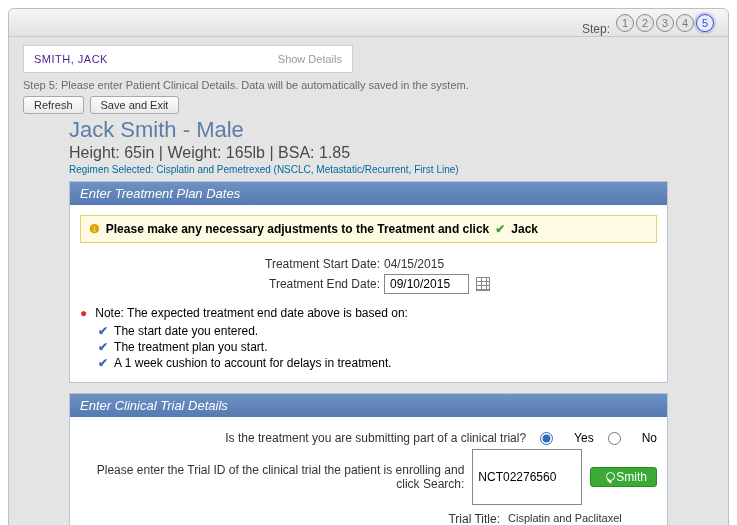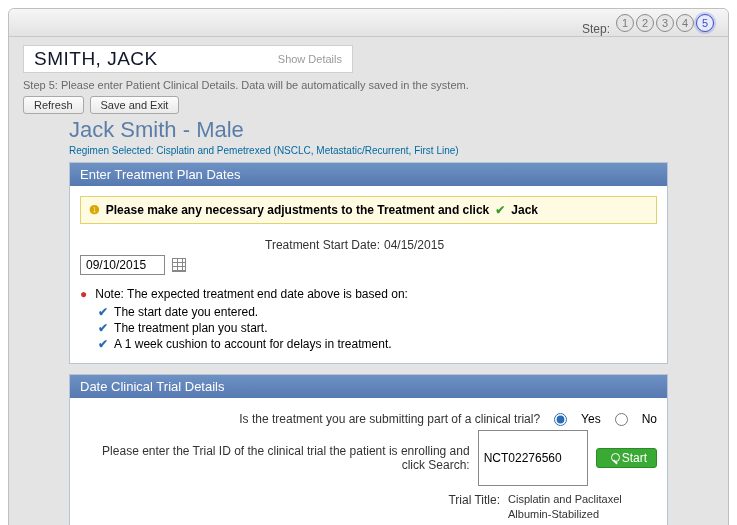--- a/index.html
+++ b/index.html
@@ -58,22 +58,22 @@
     align-items: center;
     justify-content: space-between;
     background: #fff;
     border: 1px solid #cfcfcf;
     width: 330px;
     height: 28px;
     padding: 0 10px;
     margin-bottom: 6px;
   }
   .namebox .pn {
-    color: #0f172a;
-    font-size: 19px;
+    color: #4c1d95;
+    font-size: 11px;
     letter-spacing: 0.5px;
   }
   .namebox .sd {
     color: #9a9a9a;
     font-size: 11px;
     cursor: pointer;
   }
   .subnote {
     color: #6a6a6a;
     font-size: 11px;
@@ -111,20 +111,21 @@
   .panel {
     border: 1px solid #b7c3d6;
     background: #fff;
     margin-bottom: 10px;
   }
   .panel-head {
     background: linear-gradient(#6f92c4,#5579b1);
     color: #fff;
     font-size: 13px;
     padding: 4px 10px;
+    font-style: italic;
   }
   .panel-body {
     padding: 10px;
   }
   .infobox {
     border: 1px solid #e3d36b;
     background: #fefbe2;
     padding: 6px 8px;
     display:flex; align-items:center; gap:6px;
     margin-bottom: 14px;
@@ -150,21 +151,21 @@
       linear-gradient(#888,#888) 9px 0/1px 100% no-repeat,
       linear-gradient(#888,#888) 0 7px/100% 1px no-repeat,
       linear-gradient(#888,#888) 0 11px/100% 1px no-repeat;
   }
   .note-red { color:#c33; font-weight:bold; margin-right:4px;}
   .bullets { margin:4px 0 0 18px; padding:0;}
   .bullets li { list-style:none; margin:2px 0; display:flex; gap:6px;}
   .tick { color:#2b6db5; font-weight:bold;}
   .q-row { display:flex; align-items:center; gap:8px; margin:4px 0;}
   .q-row .ql { flex:1; text-align:right; color:#333;}
-  .radio { display:inline-flex; align-items:center; gap:14px; margin-left:6px;}
+  .radio { display:inline-flex; align-items:center; gap:21px; margin-left:6px;}
   .radio input { accent-color:#2b6db5; margin:0;}
   .txt { border:1px solid #888; padding:20px 5px; width:110px; font-size:12px;}
   .btn-green {
     background:#3aaa35; border:1px solid #2a8a27; color:#fff;
     border-radius:3px; padding:2px 9px; font-size:12px; cursor:pointer;
     display:inline-flex; align-items:center; gap:5px;
   }
   .mag { width:11px;height:11px; display:inline-block; position:relative;}
   .mag::before{content:"";position:absolute;width:7px;height:7px;border:1.5px solid #fff;border-radius:50%;}
   .mag::after{content:"";position:absolute;width:5px;height:1.5px;background:#fff;transform:rotate(45deg);left:7px;top:8px;}
@@ -192,39 +193,41 @@
       <span class="sd">Show Details</span>
     </div>
     <div class="subnote">Step 5: Please enter Patient Clinical Details. Data will be automatically saved in the system.</div>
     <div class="btnrow">
       <button class="btn-soft">Refresh</button>
       <button class="btn-soft">Save and Exit</button>
     </div>
 
     <div class="content">
       <div class="pname2">Jack Smith - Male</div>
+      <div class="measures">Height: 65in  |  Weight: 165lb  |  BSA: 1.85</div>
       <div class="regimen">
         <span>Regimen Selected: </span><span>Cisplatin and Pemetrexed (NSCLC, Metastatic/Recurrent, First Line)</span>
       </div>
 
       <div class="panel">
         <div class="panel-head">Enter Treatment Plan Dates</div>
         <div class="panel-body">
           <div class="infobox">
             <span class="ic">❶</span>
             <b>Please make any necessary adjustments to the Treatment and click</b>
             <span class="check">✔</span>
             <b>Jack</b>
           </div>
 
           <div class="daterow">
             <span class="lbl">Treatment Start Date:</span>
             <span class="dateval">04/15/2015</span>
           </div>
           <div class="daterow">
+            <span class="lbl">Treatment End Date:</span>
             <input class="dateinput" value="09/10/2015" style="">
             <span class="cal"></span>
           </div>
 
           <div class="noteline">
             <span class="note-red">●</span>
             <span>Note: The expected treatment end date above is based on:</span>
           </div>
           <ul class="bullets">
             <li>
@@ -237,39 +240,39 @@
               </li>
             <li>
                 <span class="tick">✔</span>
                 <span>A 1 week cushion to account for delays in treatment.</span>
               </li>
           </ul>
         </div>
       </div>
 
       <div class="panel">
-        <div class="panel-head">Date Clinical Trial Details</div>
+        <div class="panel-head">Enter Clinical Trial Details</div>
         <div class="panel-body">
           <div class="q-row">
             <span class="ql">Is the treatment you are submitting part of a clinical trial?</span>
             <label class="radio">
                 <input type="radio" name="ct" checked="" style="">
                 <span>Yes</span>
               </label>
             <label class="radio">
                 <input type="radio" name="ct" style="">
                 <span>No</span>
               </label>
           </div>
           <div class="q-row">
             <span class="ql">Please enter the Trial ID of the clinical trial the patient is enrolling and click Search:</span>
             <input class="txt" value="NCT02276560" style="">
             <button class="btn-green">
                 <span class="mag"></span>
-                <span>Start</span>
+                <span>Smith</span>
               </button>
           </div>
           <div class="trialtitle-row">
             <span class="ql">Trial Title:</span>
             <span class="trialtitle-text">Cisplatin and Paclitaxel Albumin-Stabilized Nanoparticle Formulation before Surgery in Treating Patients with Stage IIIA Non-small Cell Lung Cancer</span>
           </div>
         </div>
       </div>
 
     </div>

